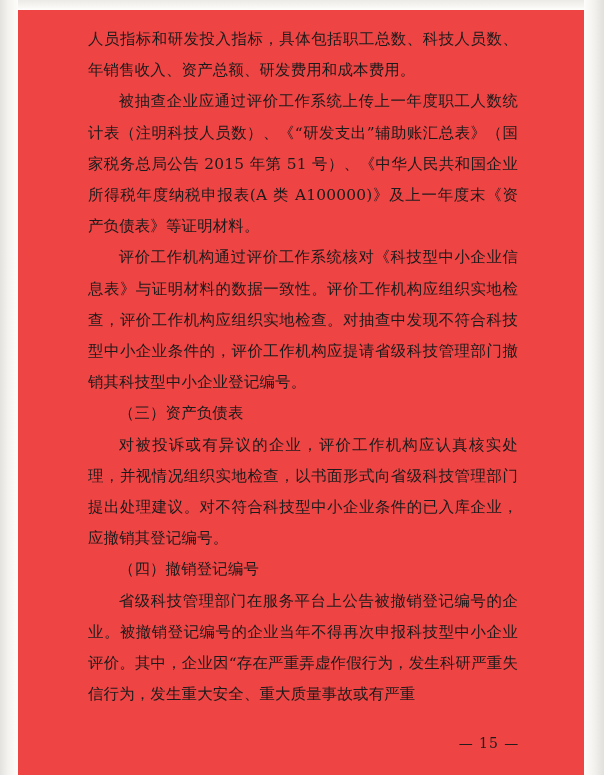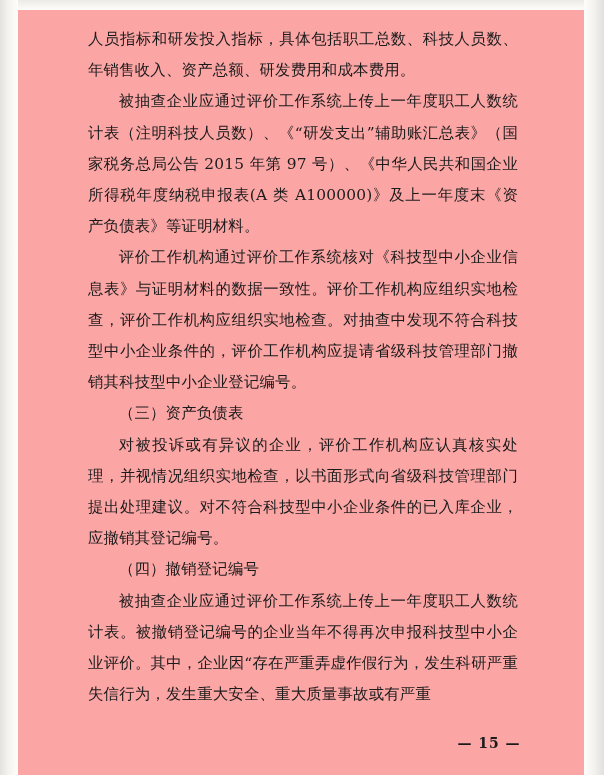--- a/index.html
+++ b/index.html
@@ -10,21 +10,21 @@
     width: 604px;
     height: 775px;
     background: #ffffff;
     font-family: "DejaVu Serif", "Liberation Serif", serif;
     overflow: hidden;
   }
   .page {
     position: relative;
     width: 604px;
     height: 775px;
-    background: #fca5a5;
+    background: #ef4444;
     box-sizing: border-box;
   }
   
   .edge-left {
     position: absolute;
     top: 0; left: 0;
     width: 18px; height: 775px;
     background: linear-gradient(to right, #e3e2de 0%, #f4f3f0 45%, #fdfdfb 100%);
     pointer-events: none;
   }
@@ -64,41 +64,40 @@
   .footer {
     position: absolute;
     left: 0;
     top: 735px;
     width: 568px;
     text-align: center;
     font-size: 14px;
     color: #1b1b1b;
     letter-spacing: 1px;
     font-family: "DejaVu Serif", "Liberation Serif", serif;
-    font-weight: bold;
   }
   .page-number-wrap {
     display: inline-block;
     padding-left: 410px;
   }
 </style>
 </head>
 <body>
 
 <div class="page">
   <div class="edge-top"></div>
   <div class="edge-left"></div>
   <div class="edge-right"></div>
 
   <div class="content">
     <p class="body-para">人员指标和研发投入指标，具体包括职工总数、科技人员数、年销售收入、资产总额、研发费用和成本费用。</p>
-    <p class="body-para indent">被抽查企业应通过评价工作系统上传上一年度职工人数统计表（注明科技人员数）、《“研发支出”辅助账汇总表》（国家税务总局公告 2015 年第 97 号）、《中华人民共和国企业所得税年度纳税申报表(A 类 A100000)》及上一年度末《资产负债表》等证明材料。</p>
+    <p class="body-para indent">被抽查企业应通过评价工作系统上传上一年度职工人数统计表（注明科技人员数）、《“研发支出”辅助账汇总表》（国家税务总局公告 2015 年第 51 号）、《中华人民共和国企业所得税年度纳税申报表(A 类 A100000)》及上一年度末《资产负债表》等证明材料。</p>
     <p class="body-para indent">评价工作机构通过评价工作系统核对《科技型中小企业信息表》与证明材料的数据一致性。评价工作机构应组织实地检查，评价工作机构应组织实地检查。对抽查中发现不符合科技型中小企业条件的，评价工作机构应提请省级科技管理部门撤销其科技型中小企业登记编号。</p>
     <p class="body-para indent">（三）资产负债表</p>
     <p class="body-para indent">对被投诉或有异议的企业，评价工作机构应认真核实处理，并视情况组织实地检查，以书面形式向省级科技管理部门提出处理建议。对不符合科技型中小企业条件的已入库企业，应撤销其登记编号。</p>
     <p class="body-para indent">（四）撤销登记编号</p>
-    <p class="body-para indent">被抽查企业应通过评价工作系统上传上一年度职工人数统计表。被撤销登记编号的企业当年不得再次申报科技型中小企业评价。其中，企业因“存在严重弄虚作假行为，发生科研严重失信行为，发生重大安全、重大质量事故或有严重</p>
+    <p class="body-para indent">省级科技管理部门在服务平台上公告被撤销登记编号的企业。被撤销登记编号的企业当年不得再次申报科技型中小企业评价。其中，企业因“存在严重弄虚作假行为，发生科研严重失信行为，发生重大安全、重大质量事故或有严重</p>
   </div>
 
   <div class="footer">
     <span class="page-number-wrap">— 15 —</span>
   </div>
 </div>
 
 </body></html>

